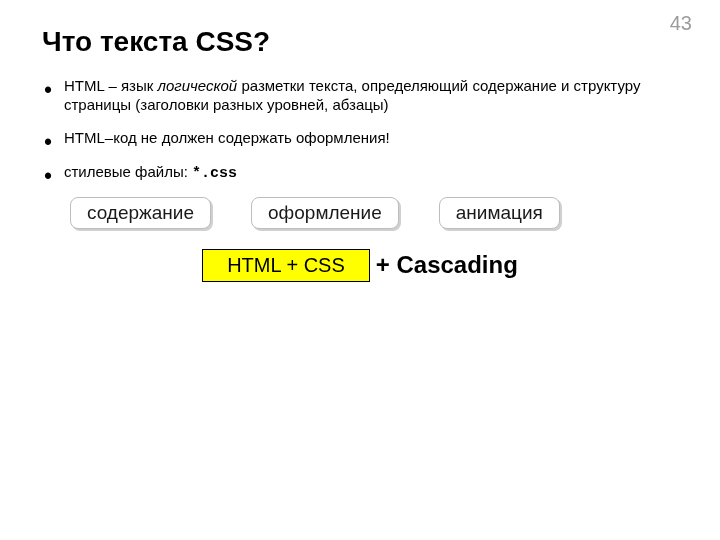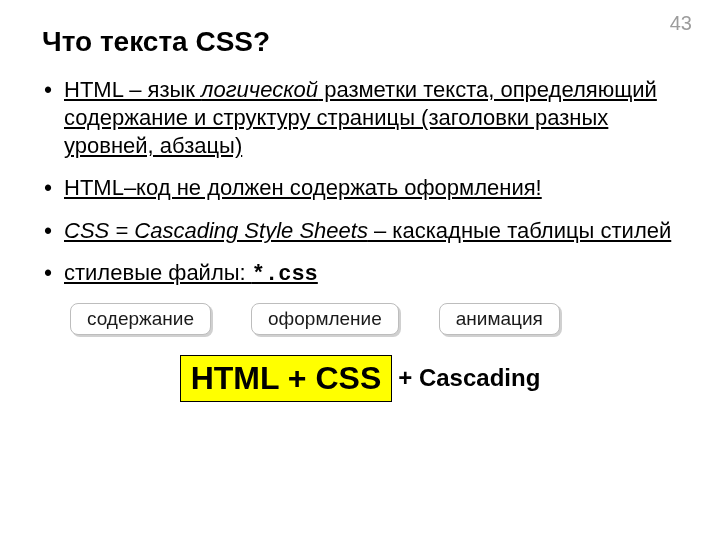--- a/index.html
+++ b/index.html
@@ -31,24 +31,23 @@
     margin: 0 0 18px 0;
   }
   ul.bullets {
     list-style: none;
     margin: 0;
     padding: 0;
   }
   ul.bullets > li {
     position: relative;
     padding-left: 22px;
-    font-size: 22px;
+    font-size: 15px;
     line-height: 1.28;
     margin-bottom: 14px;
-    text-decoration: underline;
   }
   ul.bullets > li::before {
     content: "•";
     position: absolute;
     left: 2px;
     top: 0;
     font-size: 23px;
   }
   .italic { font-style: italic; }
   .mono { font-family: "Courier New", monospace; font-weight: bold; }
@@ -70,23 +69,23 @@
   .formula-row {
     display: flex;
     align-items: center;
     justify-content: center;
     gap: 6px;
     margin-top: 8px;
   }
   .highlight {
     background: #ffff00;
     border: 1.5px solid #000;
-    padding: 4px 10px;
-    font-size: 32px;
-    font-weight: bold;
+    padding: 4px 24px;
+    font-size: 20px;
+    font-weight: normal;
   }
   .formula-rest {
     font-size: 24px;
     font-weight: bold;
   }
 </style>
 </head>
 <body>
 
 <div class="slide">
@@ -96,23 +95,20 @@
   <h1 class="title">Что текста CSS?</h1>
 
   <ul class="bullets">
     <li>
       <span>HTML – язык </span><span class="italic">логической</span><span> разметки текста, определяющий содержание и структуру страницы (заголовки разных уровней, абзацы)</span>
     </li>
     <li>
       <span>HTML–код не должен содержать оформления!</span>
     </li>
     <li>
-      <span class="italic">CSS = Cascading Style Sheets</span><span> – каскадные таблицы стилей</span>
-    </li>
-    <li>
       <span>стилевые файлы: </span><span class="mono">*.css</span>
     </li>
   </ul>
 
   <div class="tag-row">
     <div class="tag">содержание</div>
     <div class="tag">оформление</div>
     <div class="tag">анимация</div>
   </div>
 

